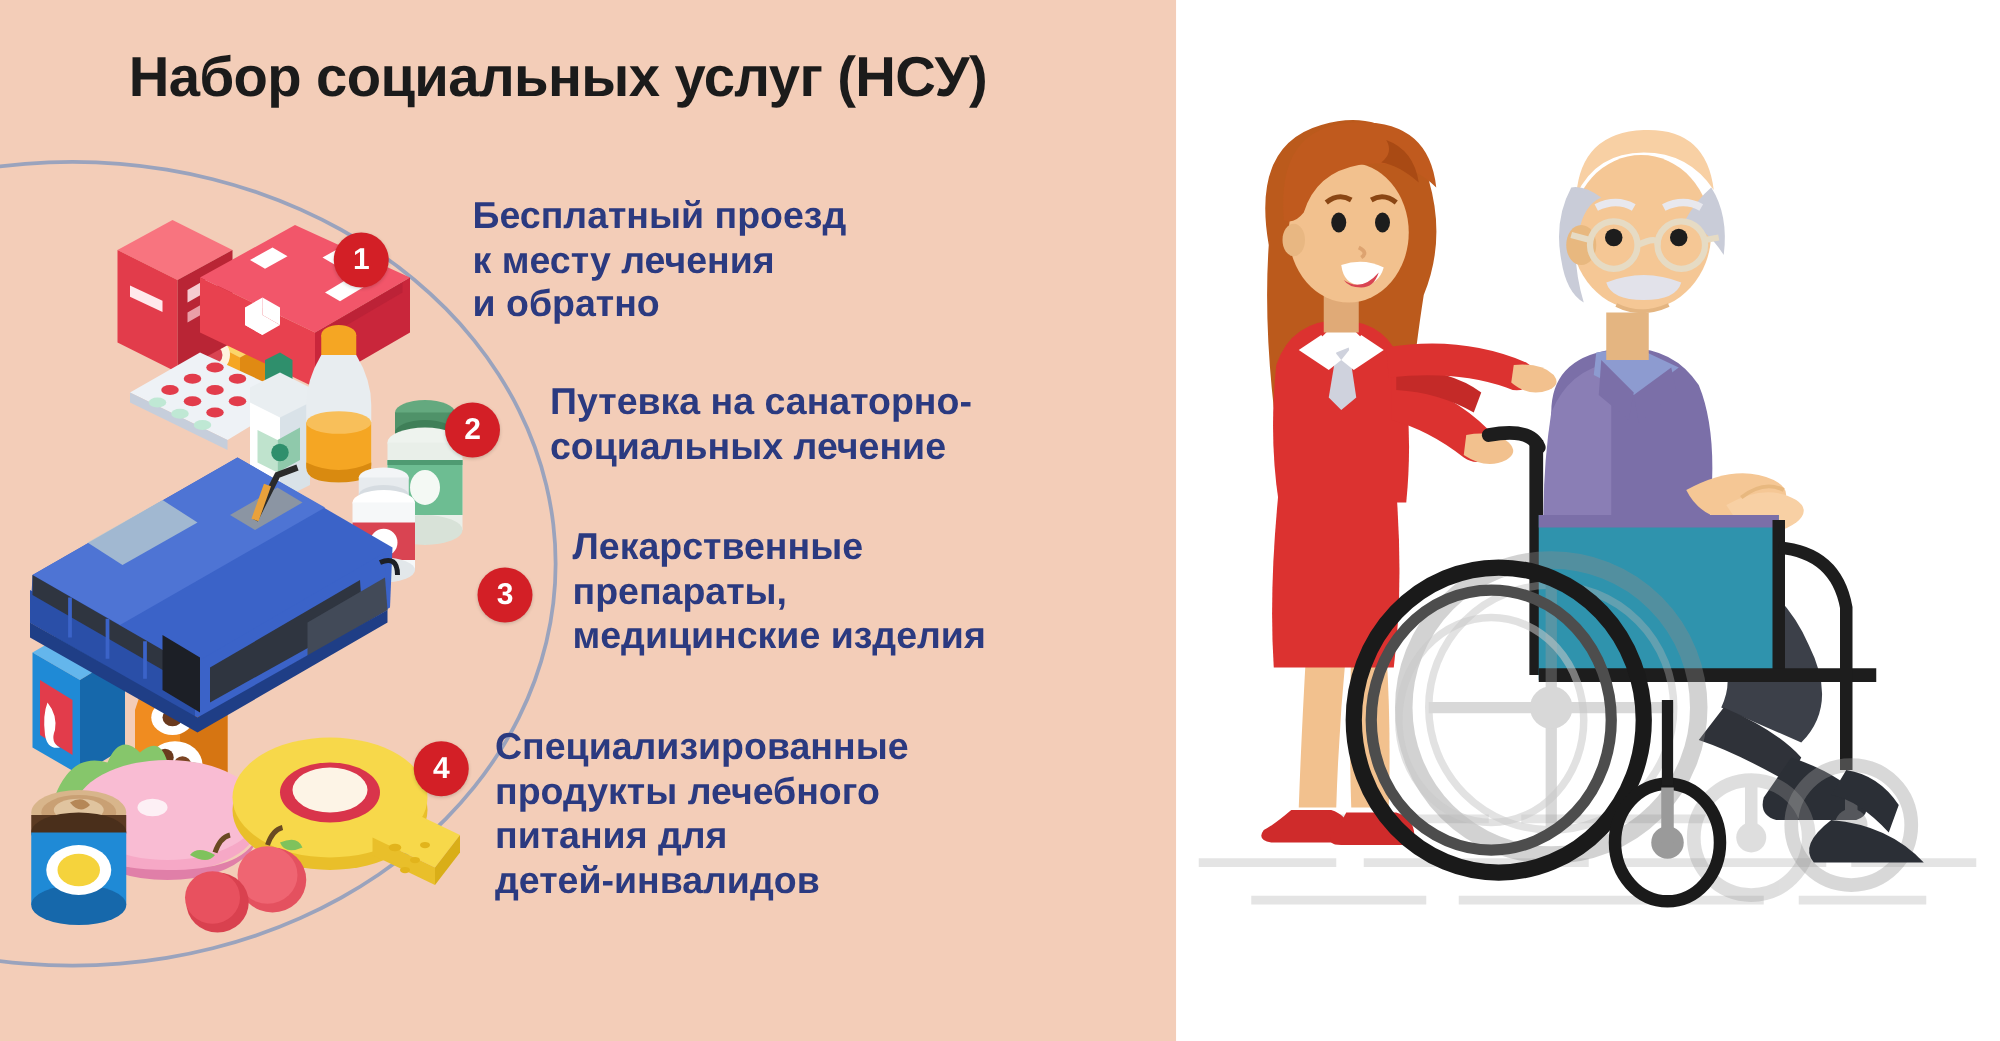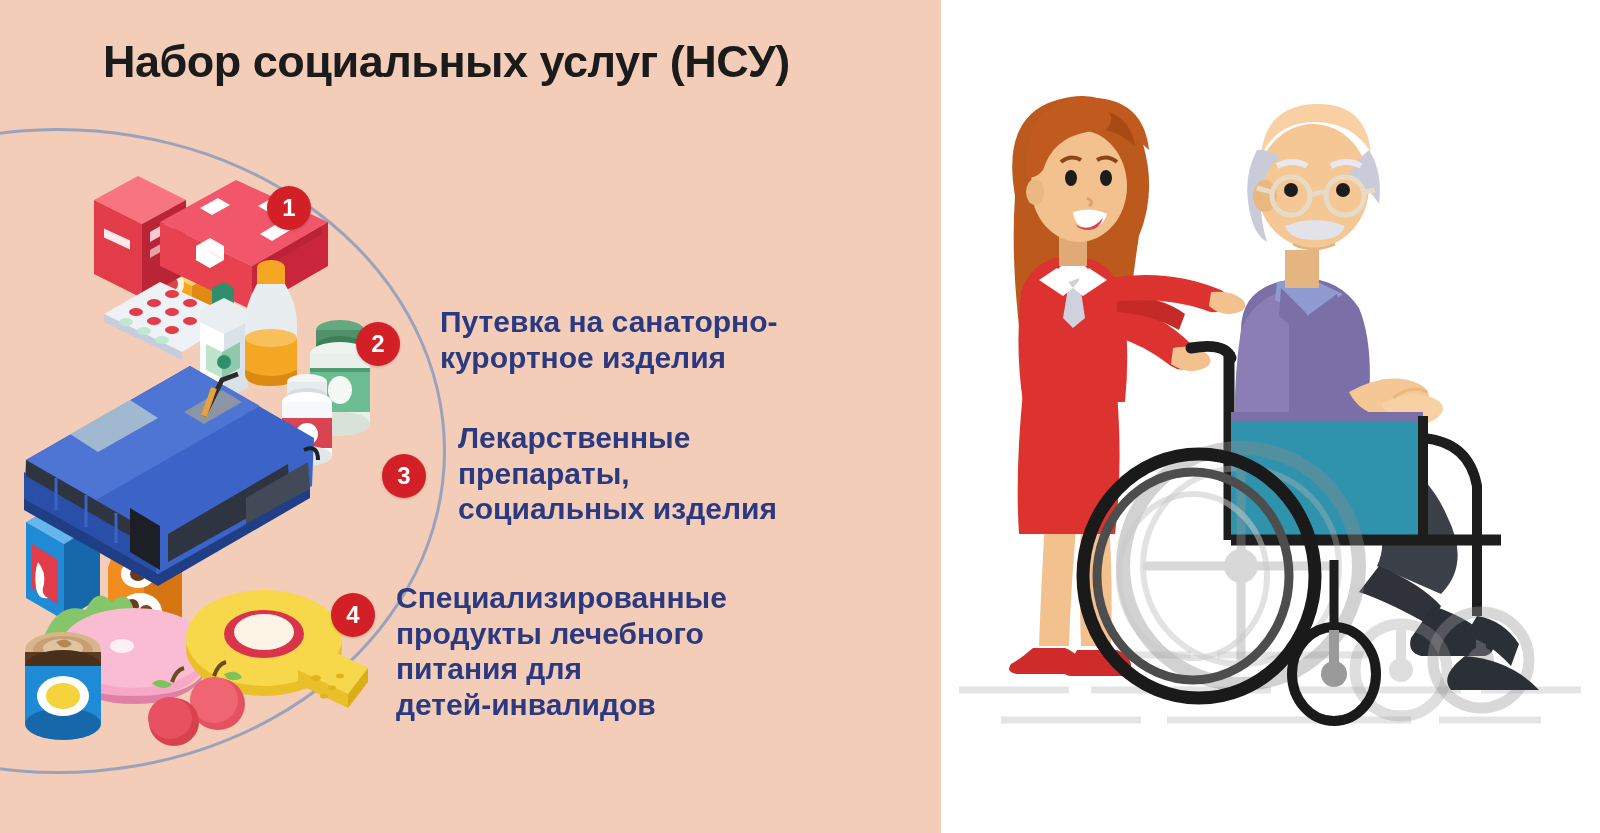--- a/index.html
+++ b/index.html
@@ -287,25 +287,28 @@
         <ellipse cx="46" cy="62" rx="25" ry="24" fill="#d9414f"></ellipse>
         <ellipse cx="42" cy="58" rx="22" ry="21" fill="#e8515f"></ellipse>
       </svg>
     </div>
 
     <div class="badge" id="badge-1">1</div>
     <div class="badge" id="badge-2">2</div>
     <div class="badge" id="badge-3">3</div>
     <div class="badge" id="badge-4">4</div>
 
+    <div class="svc-text" id="txt-1">Бесплатный проезд
+к месту лечения
+и обратно</div>
     <div class="svc-text" id="txt-2">Путевка на санаторно-
-курортное изделия</div>
+социальных лечение</div>
     <div class="svc-text" id="txt-3">Лекарственные
 препараты,
-социальных изделия</div>
+медицинские изделия</div>
     <div class="svc-text" id="txt-4">Специализированные
 продукты лечебного
 питания для
 детей-инвалидов</div>
 
   </div>
 
   <div id="right-panel">
     <svg width="659" height="833" viewBox="0 0 659 833">
 

